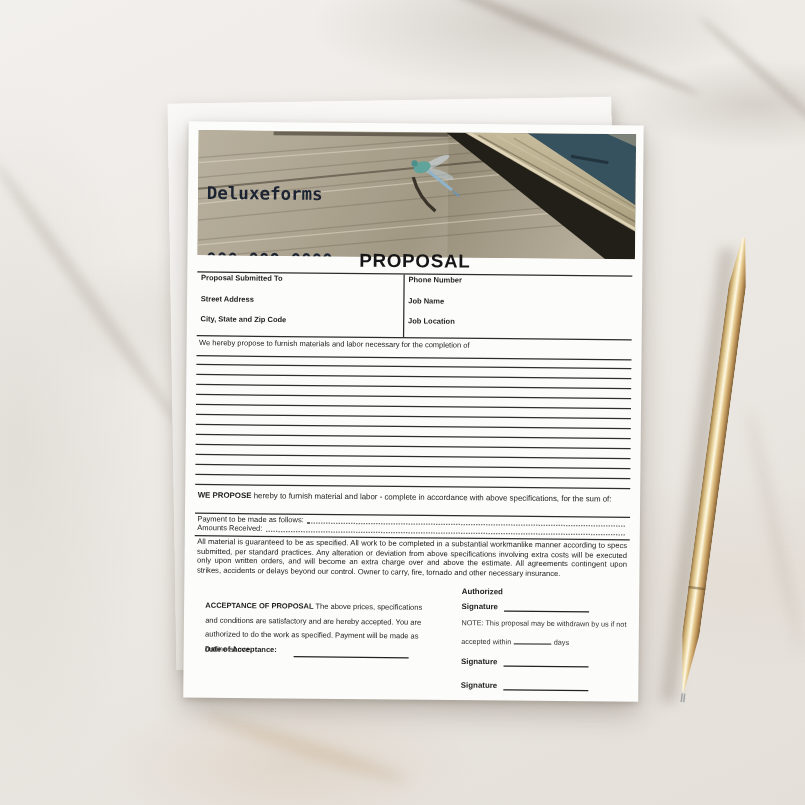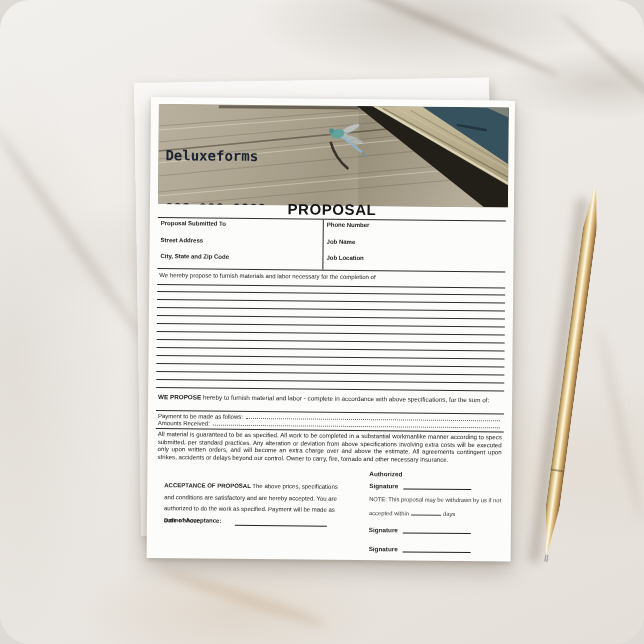--- a/index.html
+++ b/index.html
@@ -1,18 +1,18 @@
 <!DOCTYPE html>
 <html><head>
 <meta charset="utf-8">
 <style>
   html,body{margin:0;padding:0;background:#dedbd6;}
   *{box-sizing:border-box;}
   .scene{position:relative;width:644px;height:644px;overflow:hidden;
-         font-family:"Liberation Sans",sans-serif;border-radius:30px;}
+         font-family:"Liberation Sans",sans-serif;}
 
   
   .marble{position:absolute;inset:0;
     background:
       radial-gradient(ellipse 260px 80px at 66% 3%, rgba(150,140,128,.30), transparent 68%),
       radial-gradient(ellipse 170px 55px at 94% 13%, rgba(148,138,126,.26), transparent 65%),
       radial-gradient(ellipse 240px 90px at 30% 40%, rgba(162,152,140,.16), transparent 70%),
       radial-gradient(ellipse 150px 420px at 2% 55%, rgba(168,158,145,.16), transparent 70%),
       radial-gradient(ellipse 210px 80px at 36% 95%, rgba(196,172,138,.22), transparent 70%),
       radial-gradient(ellipse 260px 120px at 92% 72%, rgba(196,180,152,.12), transparent 70%),

